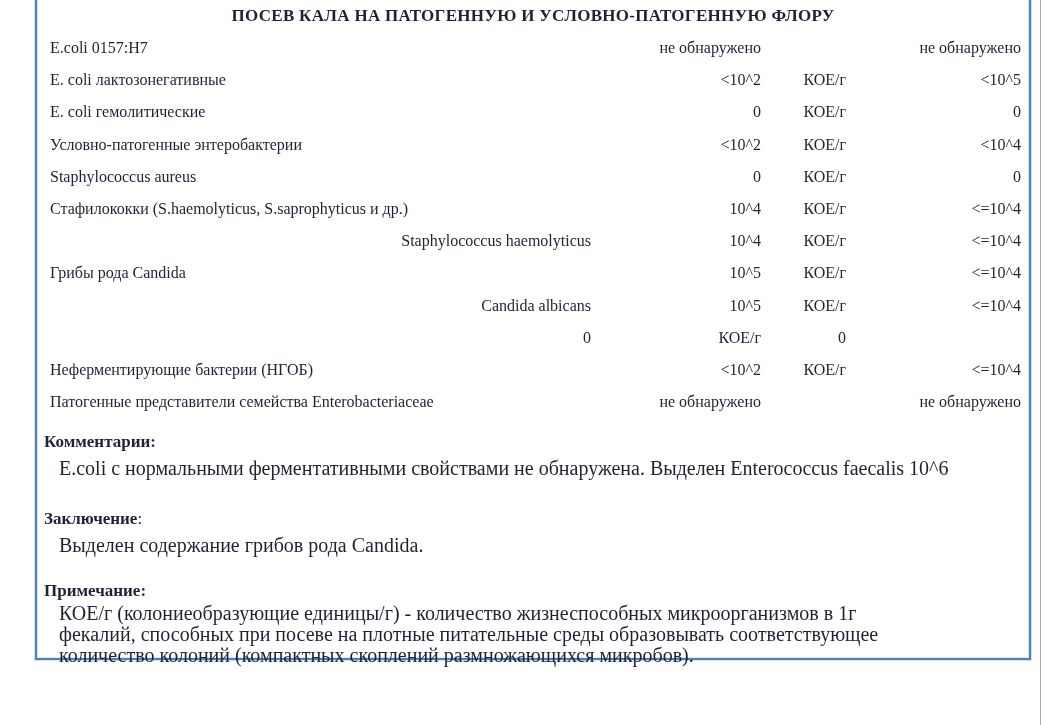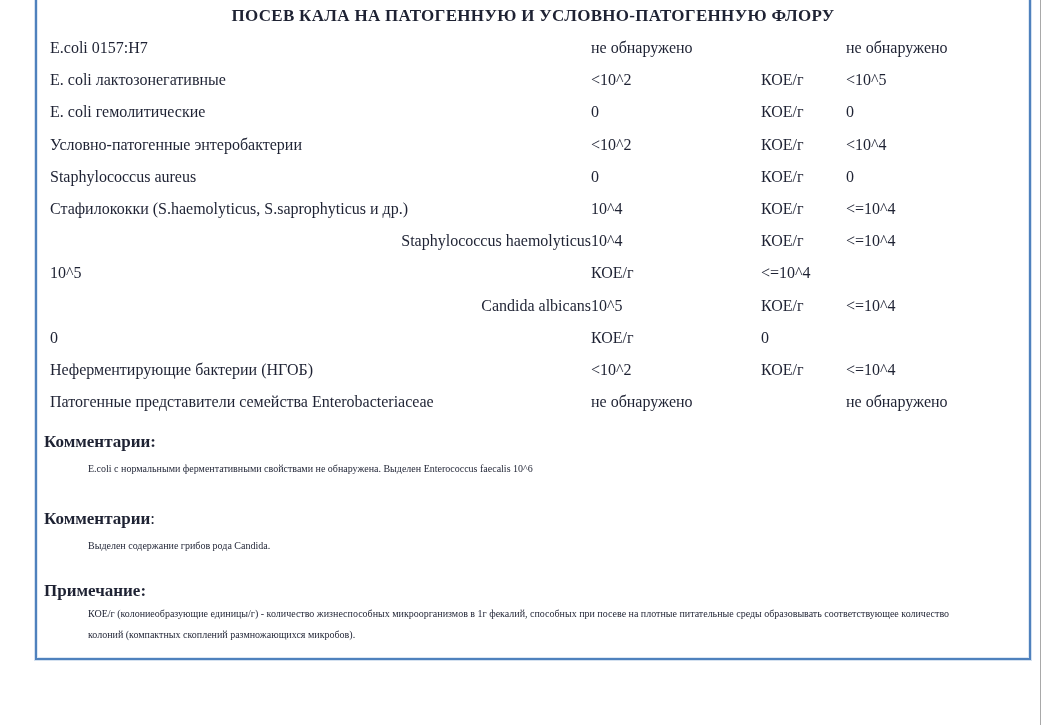--- a/index.html
+++ b/index.html
@@ -51,40 +51,40 @@
     height: 32.2px;
     align-items: center;
     padding: 0 8px 0 13px;
     font-size: 16px;
   }
   .row.indent .cell.name {
     padding-left: 28px;
     text-align: right;
   }
   .cell.result, .cell.unit, .cell.ref {
-    text-align: left;
+    text-align: right;
   }
   .section {
     padding-left: 7px;
   }
   .section.comments    { margin-top: 13px; }
   .section.conclusion  { margin-top: 29px; }
   .section.note        { margin-top: 24px; }
   .sec-heading {
     font-weight: bold;
     font-size: 17px;
     line-height: 21px;
   }
   .sec-heading .colon-regular {
     font-weight: normal;
   }
   .sec-body {
-    margin-left: 44px;
+    margin-left: 15px;
     margin-top: 6px;
-    font-size: 10px;
+    font-size: 20px;
     line-height: 21px;
   }
   .section.note .sec-body {
     margin-top: 2px;
     width: 865px;
   }
 </style>
 </head>
 <body>
 
@@ -128,20 +128,21 @@
         <div class="cell unit">КОЕ/г</div>
         <div class="cell ref">&lt;=10^4</div>
       </div>
       <div class="row indent">
         <div class="cell name">Staphylococcus haemolyticus</div>
         <div class="cell result">10^4</div>
         <div class="cell unit">КОЕ/г</div>
         <div class="cell ref">&lt;=10^4</div>
       </div>
       <div class="row">
+        <div class="cell name">Грибы рода Candida</div>
         <div class="cell result">10^5</div>
         <div class="cell unit">КОЕ/г</div>
         <div class="cell ref">&lt;=10^4</div>
       </div>
       <div class="row indent">
         <div class="cell name">Candida albicans</div>
         <div class="cell result">10^5</div>
         <div class="cell unit">КОЕ/г</div>
         <div class="cell ref">&lt;=10^4</div>
       </div>
@@ -163,21 +164,21 @@
         <div class="cell ref">не обнаружено</div>
       </div>
     </div>
 
   <div class="section comments">
     <div class="sec-heading">Комментарии:</div>
     <div class="sec-body">E.coli с нормальными ферментативными свойствами не обнаружена. Выделен Enterococcus faecalis 10^6</div>
   </div>
 
   <div class="section conclusion">
-    <div class="sec-heading"><span>Комментарии</span><span class="colon-regular">:</span></div>
+    <div class="sec-heading"><span>Заключение</span><span class="colon-regular">:</span></div>
     <div class="sec-body">Выделен содержание грибов рода Candida.</div>
   </div>
 
   <div class="section note">
     <div class="sec-heading">Примечание:</div>
     <div class="sec-body">КОЕ/г (колониеобразующие единицы/г) - количество жизнеспособных микроорганизмов в 1г фекалий, способных при посеве на плотные питательные среды образовывать соответствующее количество колоний (компактных скоплений размножающихся микробов).</div>
   </div>
 </div>
 
 <div class="page-edge-line"></div>

